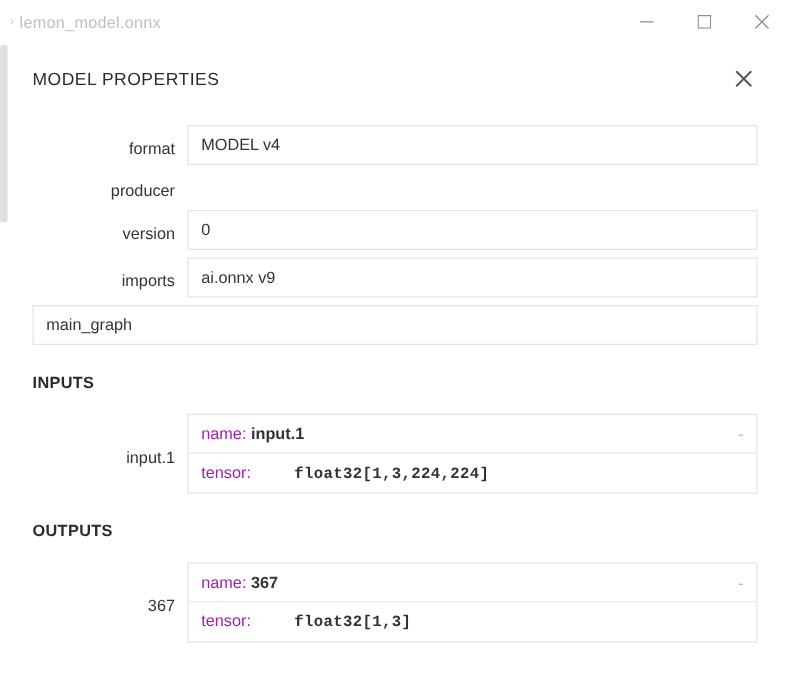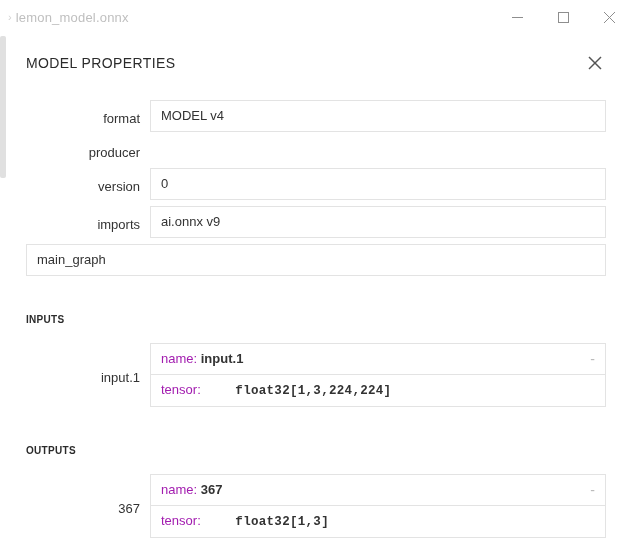--- a/index.html
+++ b/index.html
@@ -97,25 +97,25 @@
   .valuebox .v-bold { font-weight: 700; }
   .valuebox .v-mono { font-family: Consolas, "Courier New", monospace; font-weight: 600; font-size: 12.5px; letter-spacing: 0.3px; margin-left: 31px; }
   .expand-dash {
     float: right;
     color: #bbb;
     font-size: 14px;
     line-height: 14px;
     margin-top: 2px;
   }
   .section-head {
-    font-size: 10px;
+    font-size: 13px;
     font-weight: 700;
     letter-spacing: 0.3px;
     color: #2b2b2b;
-    margin: 38px 0 18px 0;
+    margin: 22px 0 18px 0;
   }
   .left-gutter {
     position: absolute;
     left: 0; top: 36px;
     width: 6px; height: 142px;
     background: #e0e0e0;
     border-radius: 2px;
   }
 </style>
 </head>

